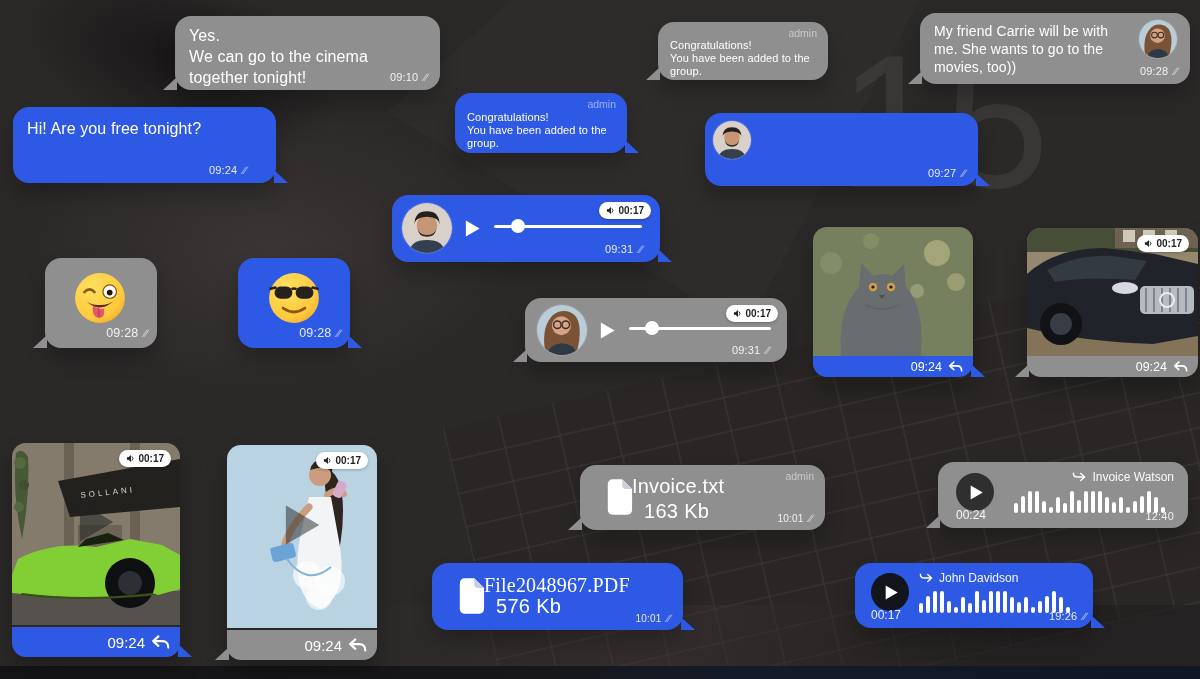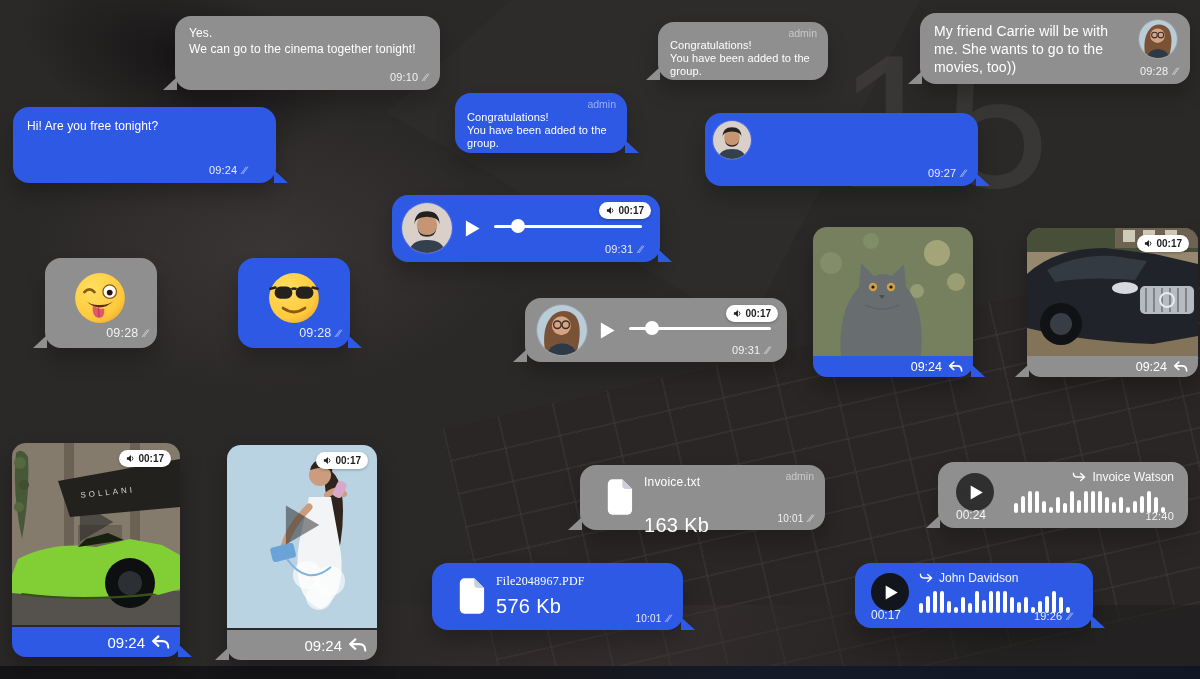--- a/index.html
+++ b/index.html
@@ -29,21 +29,21 @@
     font-family:"Liberation Sans","DejaVu Sans",sans-serif;}
   .clock-h{left:838px;top:26px;font-size:190px;color:rgba(150,143,141,.14);}
   .clock-m{left:980px;top:66px;font-size:196px;color:rgba(150,150,150,.05);
     -webkit-text-stroke:3px rgba(158,158,158,.17);}
   
   .bubble{position:absolute;box-sizing:border-box;color:#fff;
     box-shadow:0 12px 20px rgba(0,0,0,.22);}
   .rounded{border-radius:16px;}
   .b-gray{background:#8F8F8F;}
   .b-blue{background:#2E59E5;}
-  .msg-text{font-size:12px;line-height:1.3;letter-spacing:.1px;}
+  .msg-text{font-size:16px;line-height:1.3;letter-spacing:.1px;}
   .tail{position:absolute;bottom:0;width:14px;height:13px;background:inherit;box-shadow:none;}
   .tail-r{right:-12px;clip-path:polygon(0 0,100% 100%,0 100%);}
   .tail-l{left:-12px;clip-path:polygon(100% 0,0 100%,100% 100%);}
   .tail-fixed{position:absolute;bottom:0;width:14px;height:13px;}
   .tc-blue{background:#2E59E5;} .tc-gray{background:#8F8F8F;}
   .meta{position:absolute;right:13px;bottom:7px;display:flex;align-items:center;gap:5px;
     font-size:11px;color:rgba(255,255,255,.88);letter-spacing:.2px;}
   .ticks{font-style:italic;font-size:10px;letter-spacing:-1px;opacity:.7;transform:skewX(-14deg);}
   .ticks::after{content:"//";}
   .admin-tag{position:absolute;top:5px;right:11px;font-size:10.5px;color:rgba(255,255,255,.5);}
@@ -55,22 +55,22 @@
   .track{position:absolute;left:0;right:0;top:50%;height:3px;margin-top:-1.5px;background:#fff;border-radius:2px;}
   .knob{position:absolute;top:50%;width:14px;height:14px;margin:-7px 0 0 -7px;border-radius:50%;background:#fff;}
   .playbtn{position:absolute;display:flex;align-items:center;justify-content:center;}
   .media{position:absolute;box-shadow:0 12px 22px rgba(0,0,0,.28);border-radius:14px;}
   .media-clip{position:absolute;inset:0;border-radius:14px;overflow:hidden;}
   .media-footer{position:absolute;left:0;right:0;bottom:0;display:flex;justify-content:flex-end;
     align-items:center;gap:6px;padding:0 10px;color:#fff;}
   .mf-sm{height:21px;font-size:12.5px;}
   .mf-lg{height:30px;font-size:15px;}
   .overlay-play{position:absolute;left:50%;top:38%;transform:translate(-50%,-50%);}
-  .file-name{position:absolute;left:64px;top:10px;font-size:12px;letter-spacing:.2px;}
-  .file-size{position:absolute;left:64px;top:49px;font-size:20px;letter-spacing:.3px;}
+  .file-name{position:absolute;left:52px;top:10px;font-size:20px;letter-spacing:.2px;}
+  .file-size{position:absolute;left:64px;top:35px;font-size:20px;letter-spacing:.3px;}
   .file-ic{position:absolute;left:25px;top:12px;}
   .audio-play{position:absolute;width:38px;height:38px;border-radius:50%;
     display:flex;align-items:center;justify-content:center;}
   .audio-dur{position:absolute;font-size:12px;color:rgba(255,255,255,.9);}
   .fwd-label{position:absolute;display:flex;align-items:center;gap:6px;font-size:12px;color:rgba(255,255,255,.95);}
   .wave{position:absolute;display:flex;align-items:flex-end;gap:3px;height:26px;}
   .wbar{width:4px;background:#fff;border-radius:2px;}
   .emoji{position:absolute;}
 </style>
 </head>
@@ -519,20 +519,20 @@
         <div class="wbar" style="height: 16px;"></div>
         <div class="wbar" style="height: 11px;"></div>
         <div class="wbar" style="height: 16px;"></div>
         <div class="wbar" style="height: 6px;"></div>
         <div class="wbar" style="height: 12px;"></div>
         <div class="wbar" style="height: 17px;"></div>
         <div class="wbar" style="height: 22px;"></div>
         <div class="wbar" style="height: 16px;"></div>
         <div class="wbar" style="height: 6px;"></div>
       </div>
-    <div class="meta" style="right:22px;bottom:6px;align-items:flex-end;">
+    <div class="meta" style="right:7px;bottom:6px;align-items:flex-end;">
       <span>19:26</span>
       <span class="ticks"></span>
     </div>
     <div class="tail tail-r"></div>
   </div>
 
 </div>
 
 </body></html>

